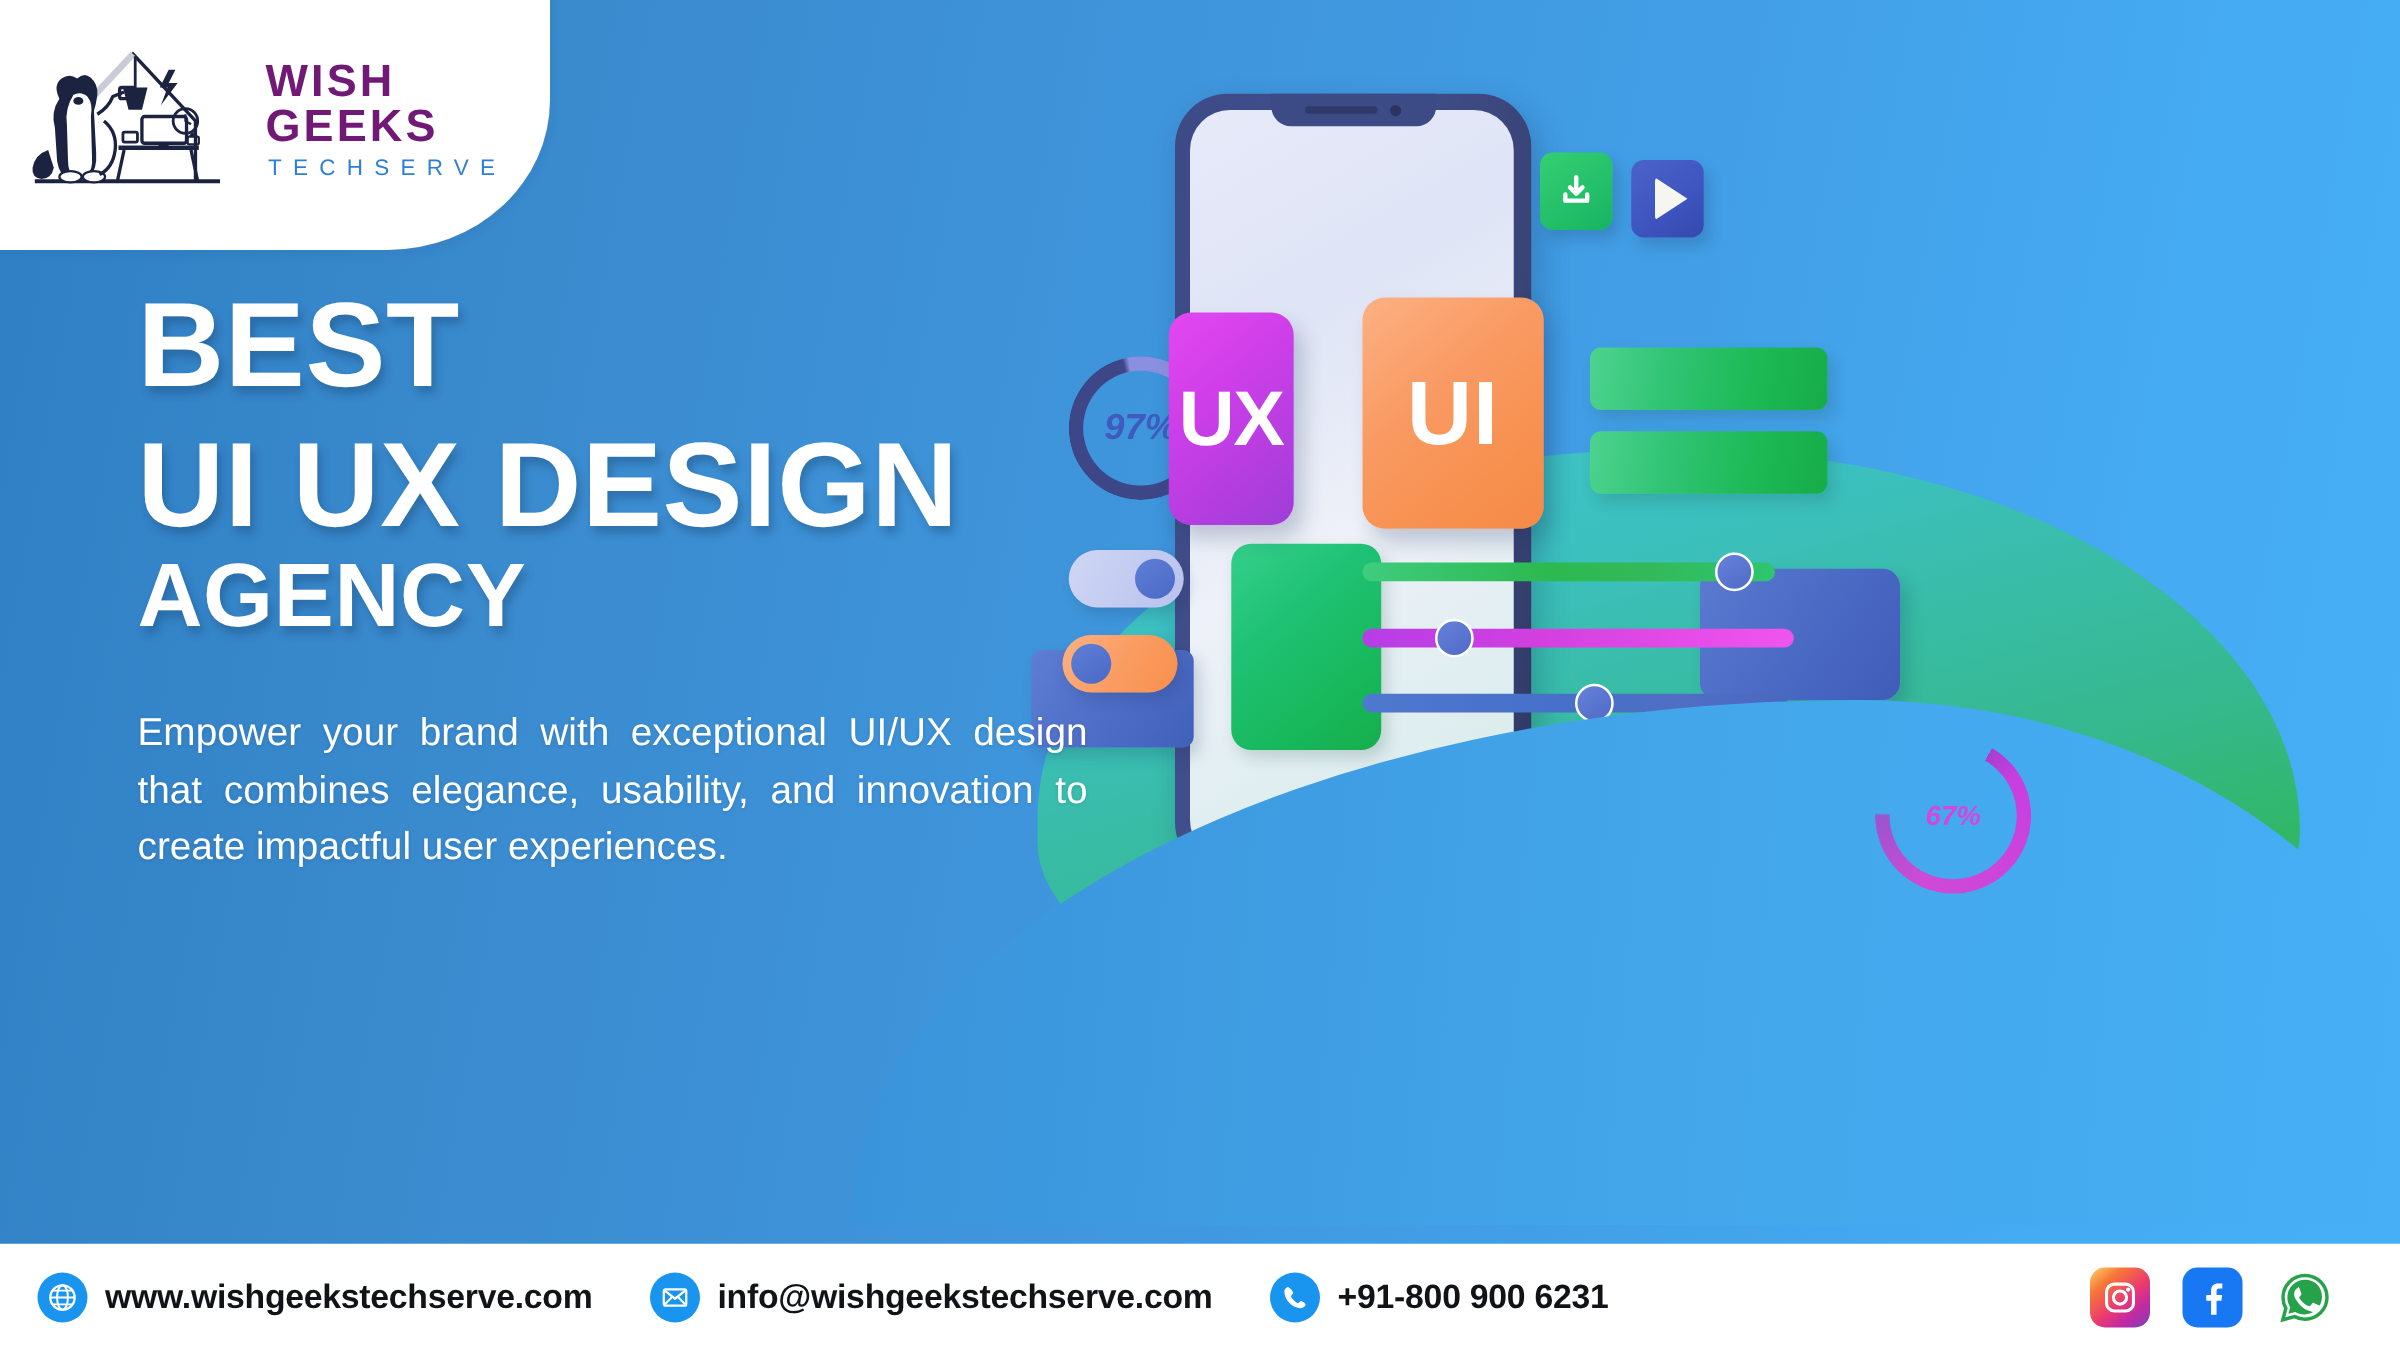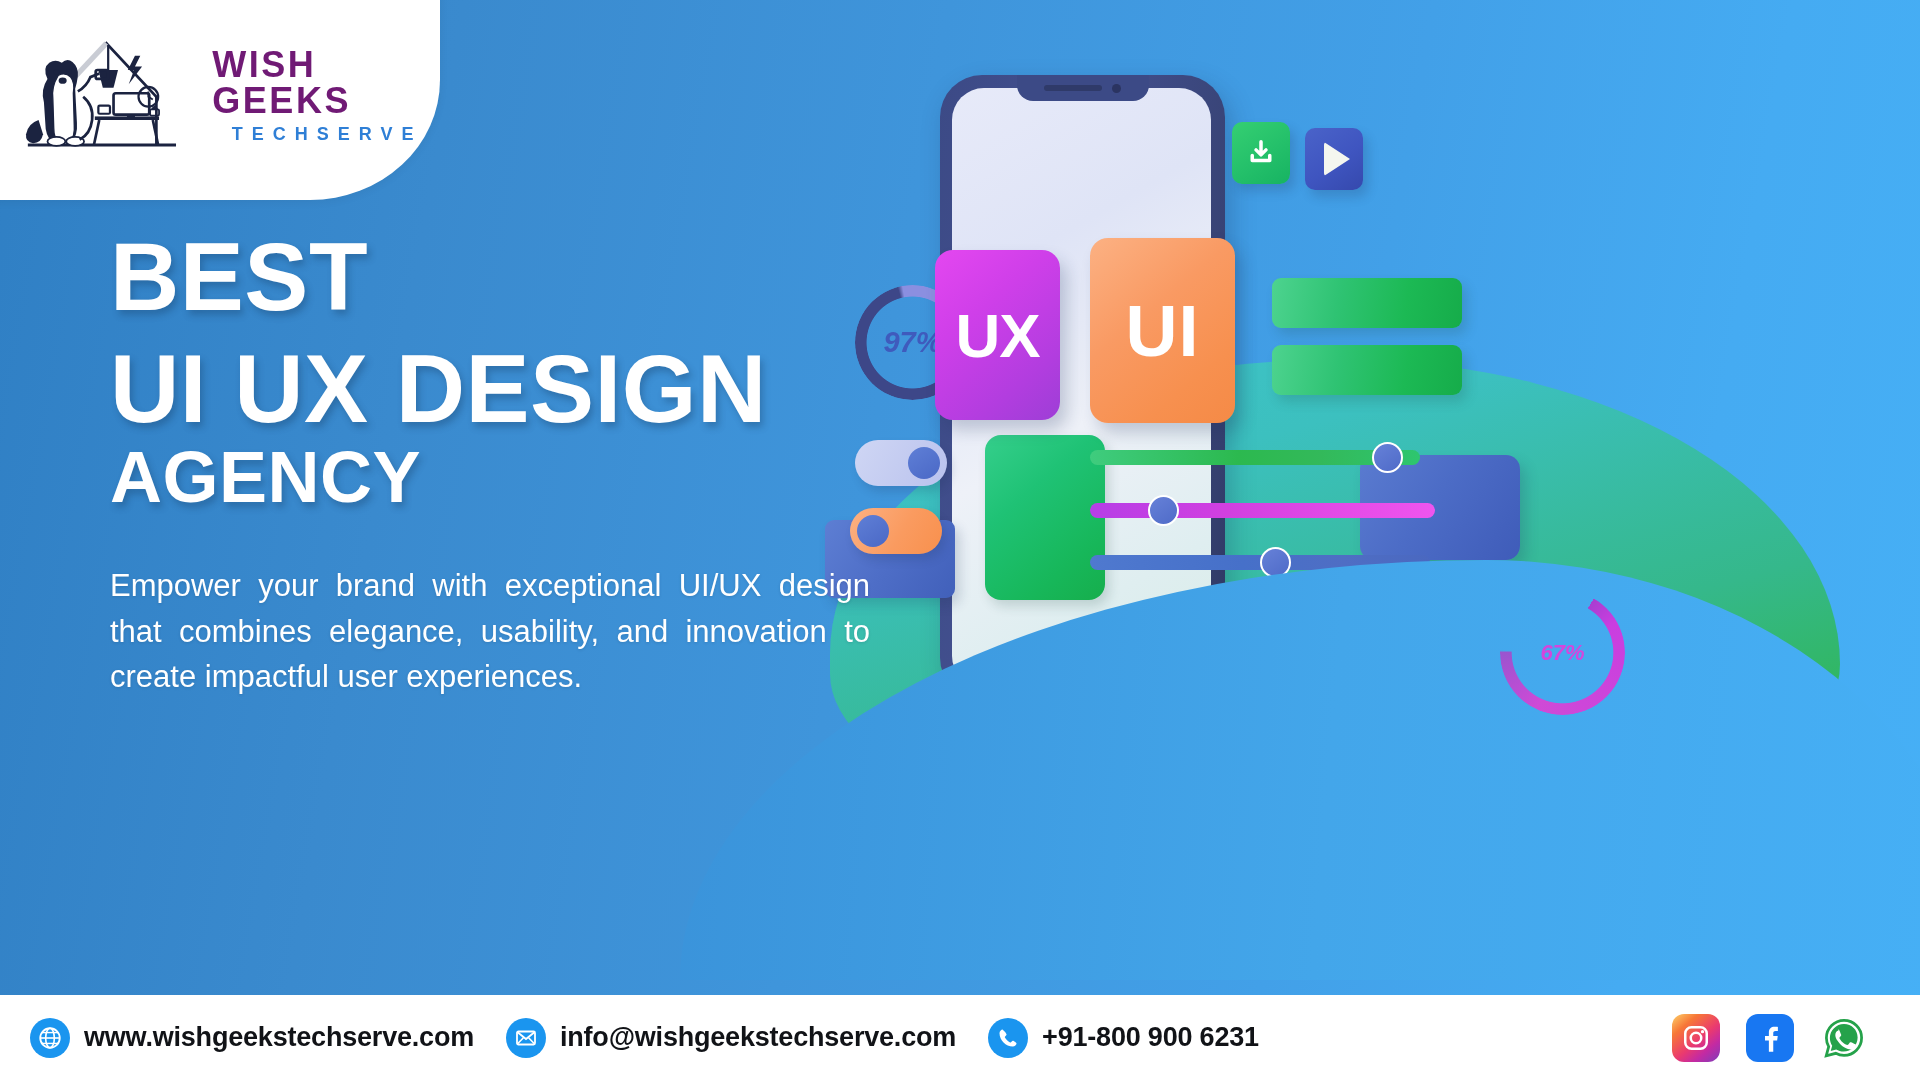--- a/index.html
+++ b/index.html
@@ -31,22 +31,22 @@
     content:""; position:absolute; right:-1px; top:0; bottom:0; width:0;
   }
   .logo-wrap { display:flex; align-items:center; gap:6px; }
   .logo-mark { width:220px; height:160px; }
   .logo-text { display:flex; flex-direction:column; line-height:1; }
   .logo-text .l1 {
     font-size:36px; font-weight:bold; color:#701a75;
     letter-spacing:2.5px; font-family:"Liberation Sans", sans-serif;
   }
   .logo-text .l2 {
-    font-size:18px; font-weight:bold; color:#2f7fd6;
-    letter-spacing:9px; margin-top:6px; padding-left:2px;text-align:center;
+    font-size:18px; font-weight:normal; color:#2f7fd6;
+    letter-spacing:9px; margin-top:6px; padding-left:2px;
   }
 
   
   .copy { position:absolute; left:110px; top:230px; width:790px; }
   .headline {
     color:#ffffff; font-weight:bold;
     font-size:95px; line-height:0.98;
     letter-spacing:0.5px;
     text-shadow:3px 5px 7px rgba(16,50,85,0.30);
   }
@@ -134,21 +134,21 @@
 
   
   .card3d {
     position:absolute;
     display:flex; align-items:center; justify-content:center;
     color:#fff; font-weight:bold;
     border-radius:18px;
     box-shadow:7px 10px 16px rgba(30,50,90,0.22);
   }
   #card-ux {
-    left:-5px; top:190px; width:125px; height:170px;
+    left:-5px; top:190px; width:100px; height:170px;
     background:linear-gradient(140deg,#e447f0 0%, #cf3fe9 35%, #b23ddf 75%, #9d3ed6 100%);
     font-size:62px; letter-spacing:-1px;
   }
   #card-ui {
     left:150px; top:178px; width:145px; height:185px;
     background:linear-gradient(140deg,#fcb183 0%, #f99a63 40%, #f7904f 75%, #f58a46 100%);
     font-size:72px; letter-spacing:1px;
   }
 
   
@@ -234,21 +234,21 @@
   #sl-blue .thumb { left:170px; }
 
   
   .footer {
     position:absolute; left:0; bottom:0;
     width:1920px; height:85px;
     background:#ffffff;
     display:flex; align-items:center;
     padding:0 30px 0 30px;
   }
-  .contact-list { display:flex; align-items:center; gap:32px; flex:1;text-align:right; }
+  .contact-list { display:flex; align-items:center; gap:46px; flex:1;text-align:right; }
   .contact { display:flex; align-items:center; gap:14px; }
   .contact .txt { font-size:27px; font-weight:bold; color:#111317; letter-spacing:-0.2px; }
   .cicon {
     width:40px; height:40px; border-radius:50%;
     background:#1a95ef;
     display:flex; align-items:center; justify-content:center;
     flex:none;
   }
   .socials { display:flex; align-items:center; gap:26px; padding-right:22px; }
   .social { width:48px; height:48px; border-radius:12px; display:flex; align-items:center; justify-content:center; }

